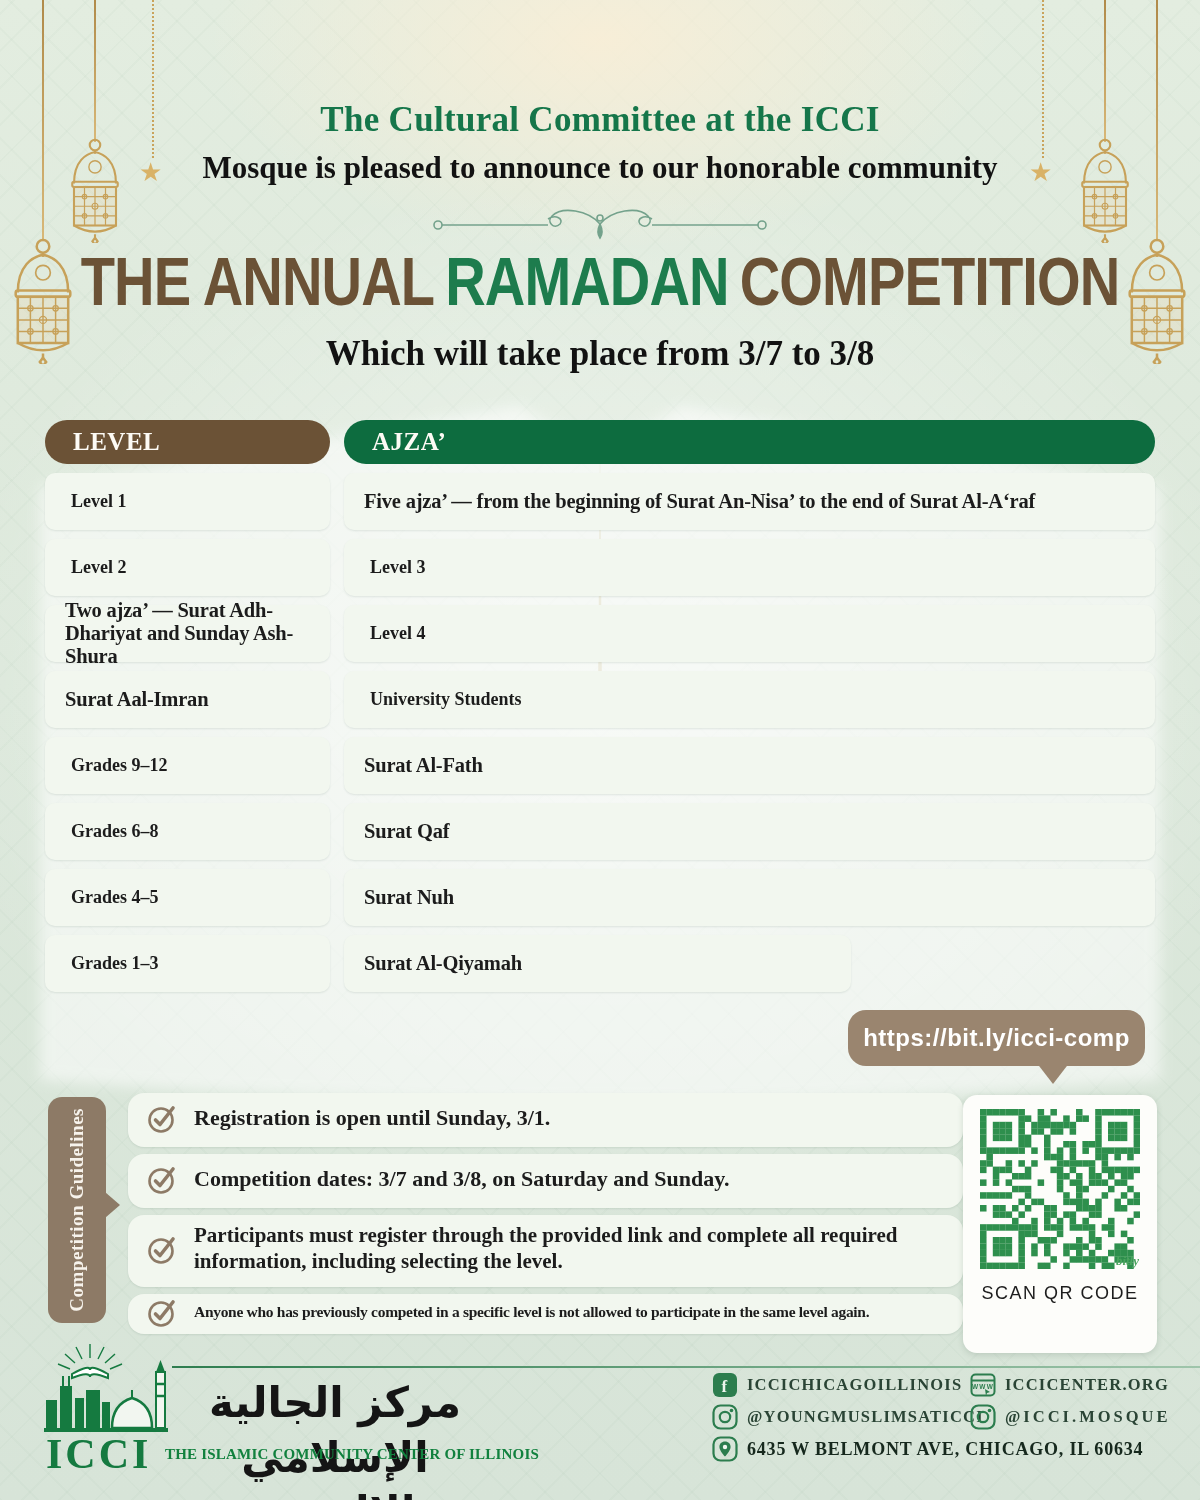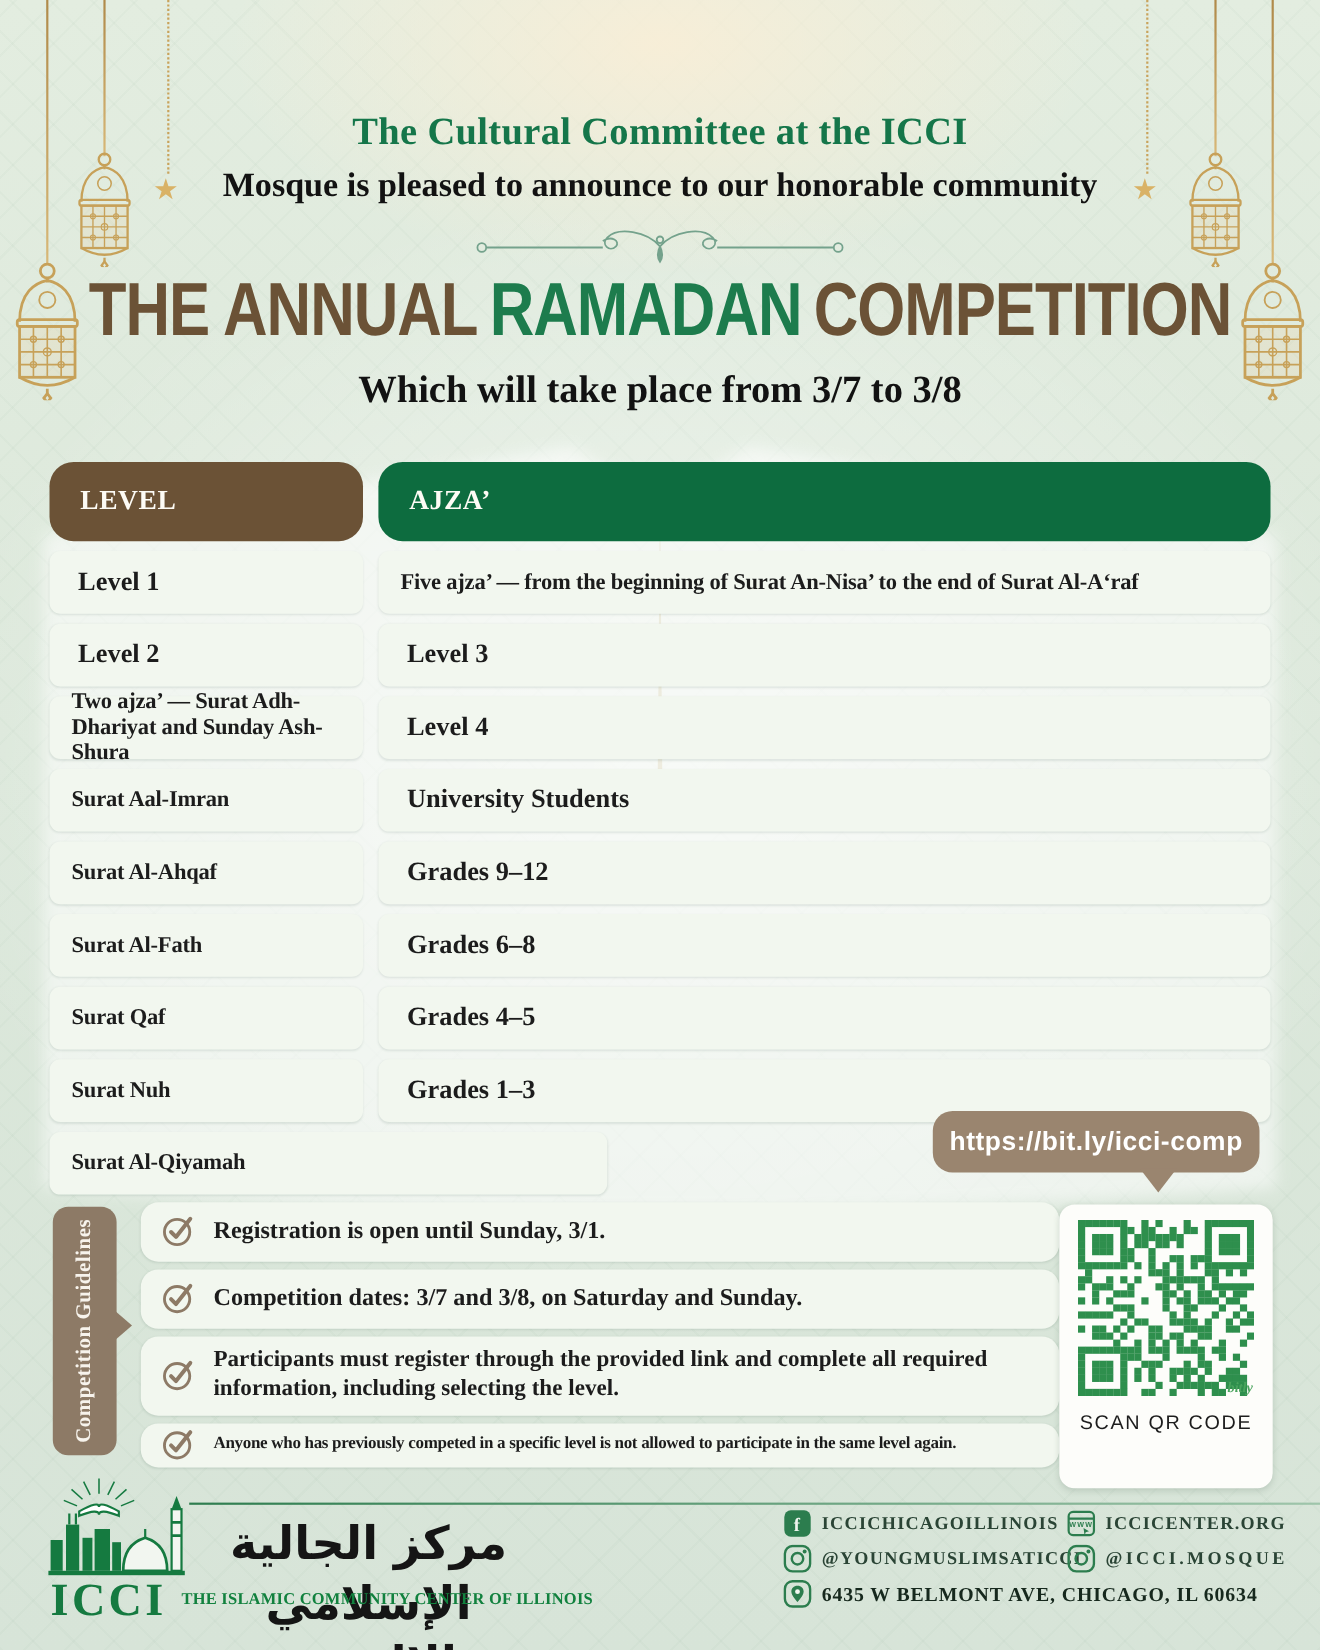--- a/index.html
+++ b/index.html
@@ -31,27 +31,27 @@
   .h-line1{top:100px;font-size:35px;font-weight:bold;color:var(--green);letter-spacing:.3px;}
   .h-line2{top:150px;font-size:31px;font-weight:bold;color:#121212;}
   .title{top:246px;white-space:nowrap;font-family:"Liberation Sans",sans-serif;
     font-weight:bold;font-size:61px;letter-spacing:-1px;transform:scale(.92,1.12);}
   .title .brown{color:var(--brown);} .title .grn{color:#1d7c4d;margin:0 12px;}
   .subtitle{top:334px;font-size:35px;font-weight:bold;color:#121212;}
 
   
   .tbl{left:45px;top:420px;width:1110px;display:grid;grid-template-columns:285px 811px;
     column-gap:14px;row-gap:9px;}
-  .tbl .hdr{height:72px;border-radius:22px;color:#fdfbf5;font-size:25px;font-weight:bold;
+  .tbl .hdr{height:44px;border-radius:22px;color:#fdfbf5;font-size:25px;font-weight:bold;
     display:flex;align-items:center;padding-left:28px;box-sizing:border-box;letter-spacing:.5px;}
   .tbl .hdr.level{background:var(--brown);}
   .tbl .hdr.ajza{background:var(--dkgreen);}
   .tbl .cell{height:57px;border-radius:10px;background:var(--row);box-shadow:0 1px 2px rgba(60,90,70,.12);
     display:flex;align-items:center;box-sizing:border-box;font-weight:bold;}
-  .tbl .cell.level{padding-left:26px;font-size:24px;}
+  .tbl .cell.level{padding-left:26px;font-size:18px;}
   .tbl .cell.ajza{padding-left:20px;font-size:20.5px;letter-spacing:-0.2px;}
   .tbl > div.cell.ajza:last-of-type{width:507px;}
 
   
   .badge{left:848px;top:1010px;width:297px;height:56px;background:var(--badge);border-radius:18px;
     color:#fff;font-family:"Liberation Sans",sans-serif;font-weight:bold;font-size:24px;
     display:flex;align-items:center;justify-content:center;letter-spacing:.5px;z-index:5;}
   .badge-tail{left:1036px;top:1062px;width:0;height:0;border-left:17px solid transparent;
     border-right:17px solid transparent;border-top:22px solid var(--badge);z-index:5;}
 
@@ -205,23 +205,20 @@
 
       <div class="cell level">
         <span>Level 4</span>
       </div>
       <div class="cell ajza">
         <span>Surat Aal-Imran</span>
       </div>
 
       <div class="cell level">
         <span>University Students</span>
-      </div>
-      <div class="cell ajza">
-        <span>Surat Al-Ahqaf</span>
       </div>
 
       <div class="cell level">
         <span>Grades 9–12</span>
       </div>
       <div class="cell ajza">
         <span>Surat Al-Fath</span>
       </div>
 
       <div class="cell level">

